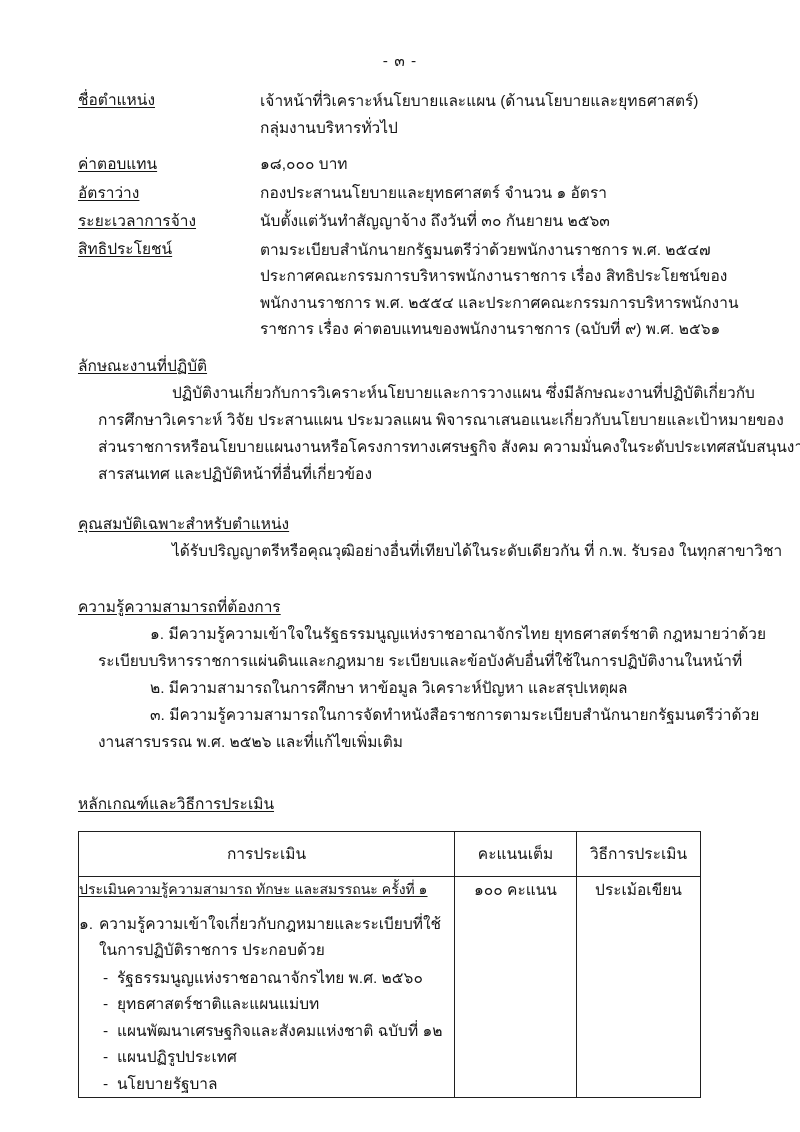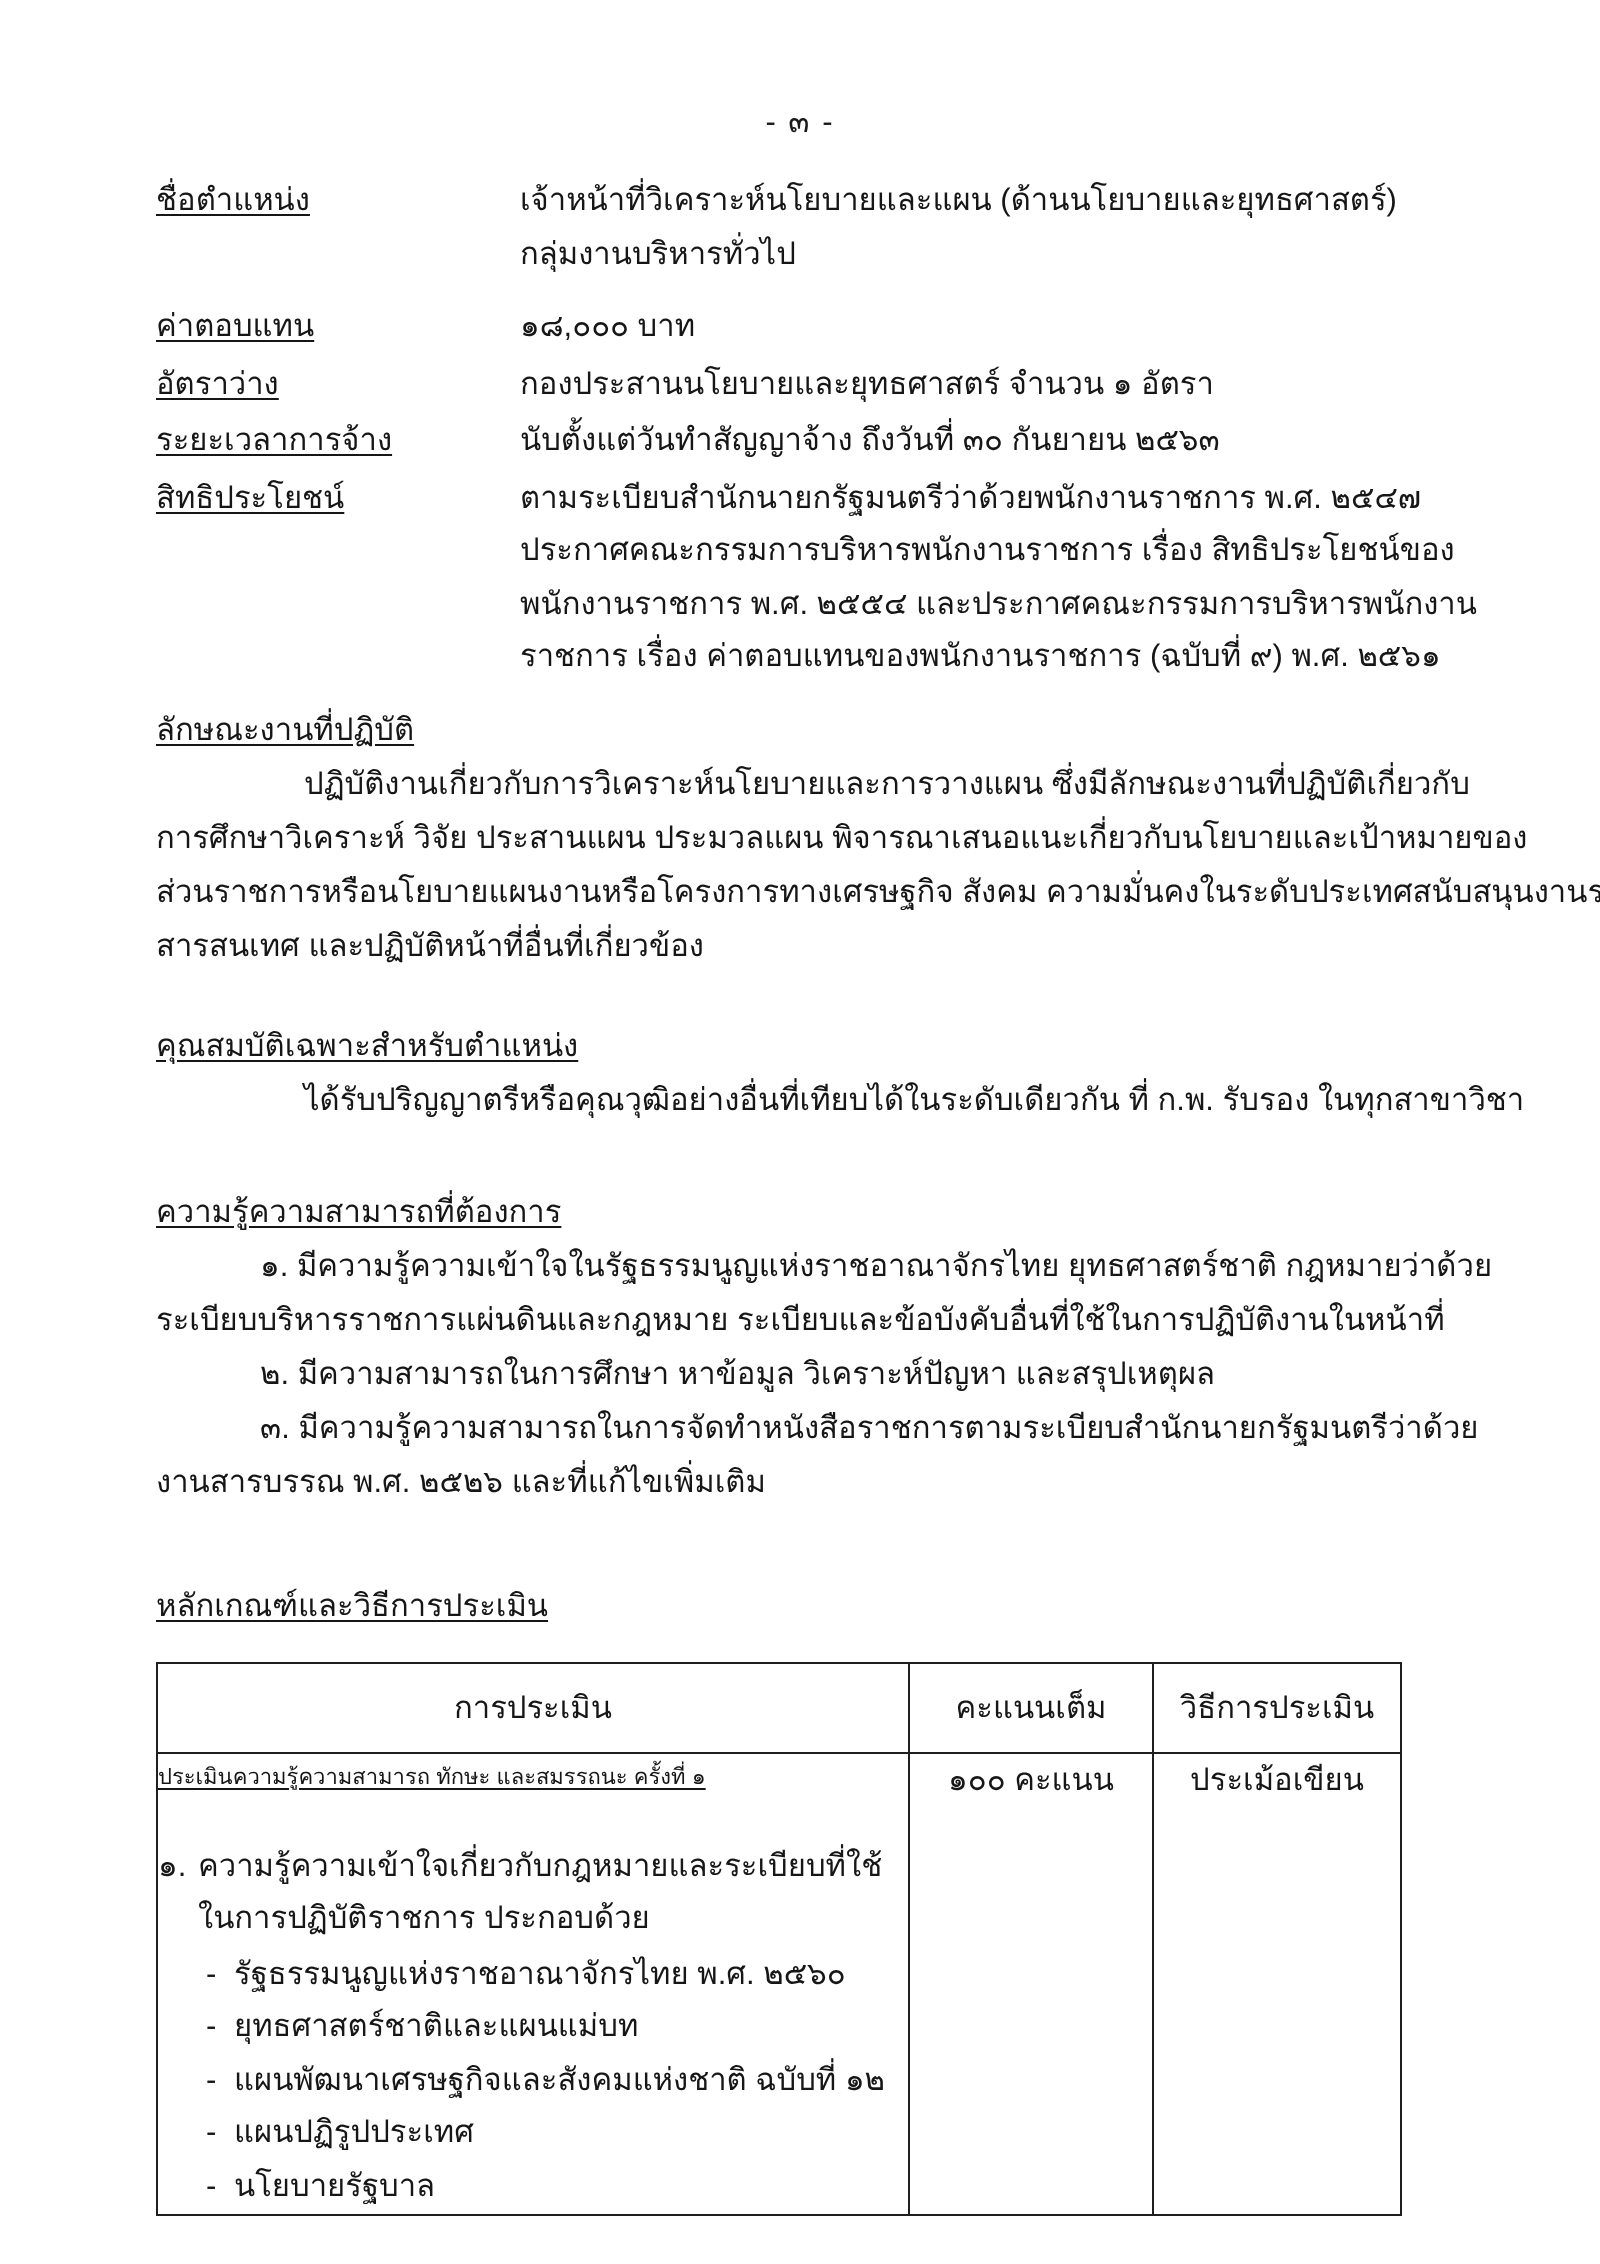--- a/index.html
+++ b/index.html
@@ -80,21 +80,21 @@
   }
   .heading-wrap { margin-top: 10px; }
 
   
   .para {
     font-size: 15.5px;
     line-height: 27px;
     margin: 0;
     text-align: left;
   }
-  .para .pline { display: block; white-space: nowrap; }
+  .para .pline { display: block; white-space: nowrap; margin-left: 20px; }
   .para .pline.indent { padding-left: 74px; }
   .para .pline.indent-sm { padding-left: 52px; }
 
   
   .table-wrap { margin-top: 14px; }
   table.criteria {
     border-collapse: collapse;
     width: 622px;
     table-layout: fixed;
   }
@@ -116,23 +116,23 @@
   col.c-method { width: 124px; }
 
   td.assess-cell { padding: 8px 8px 14px 10px; }
   td.score-cell  { text-align: center; padding-top: 10px; }
   td.method-cell { text-align: center; padding-top: 10px; }
 
   .row-title {
     text-decoration: underline;
     text-underline-offset: 2px;
     display: inline-block;
-    font-size: 11px;
+    font-size: 14px;
     line-height: 25px;
-    margin-bottom: 18px;
+    margin-bottom: 8px;
   }
   .numbered-item {
     display: flex;
     font-size: 15.5px;
     line-height: 26px;
     margin-top: 1px;
   }
   .numbered-item .num {
     flex: 0 0 20px;
     text-align: left;

